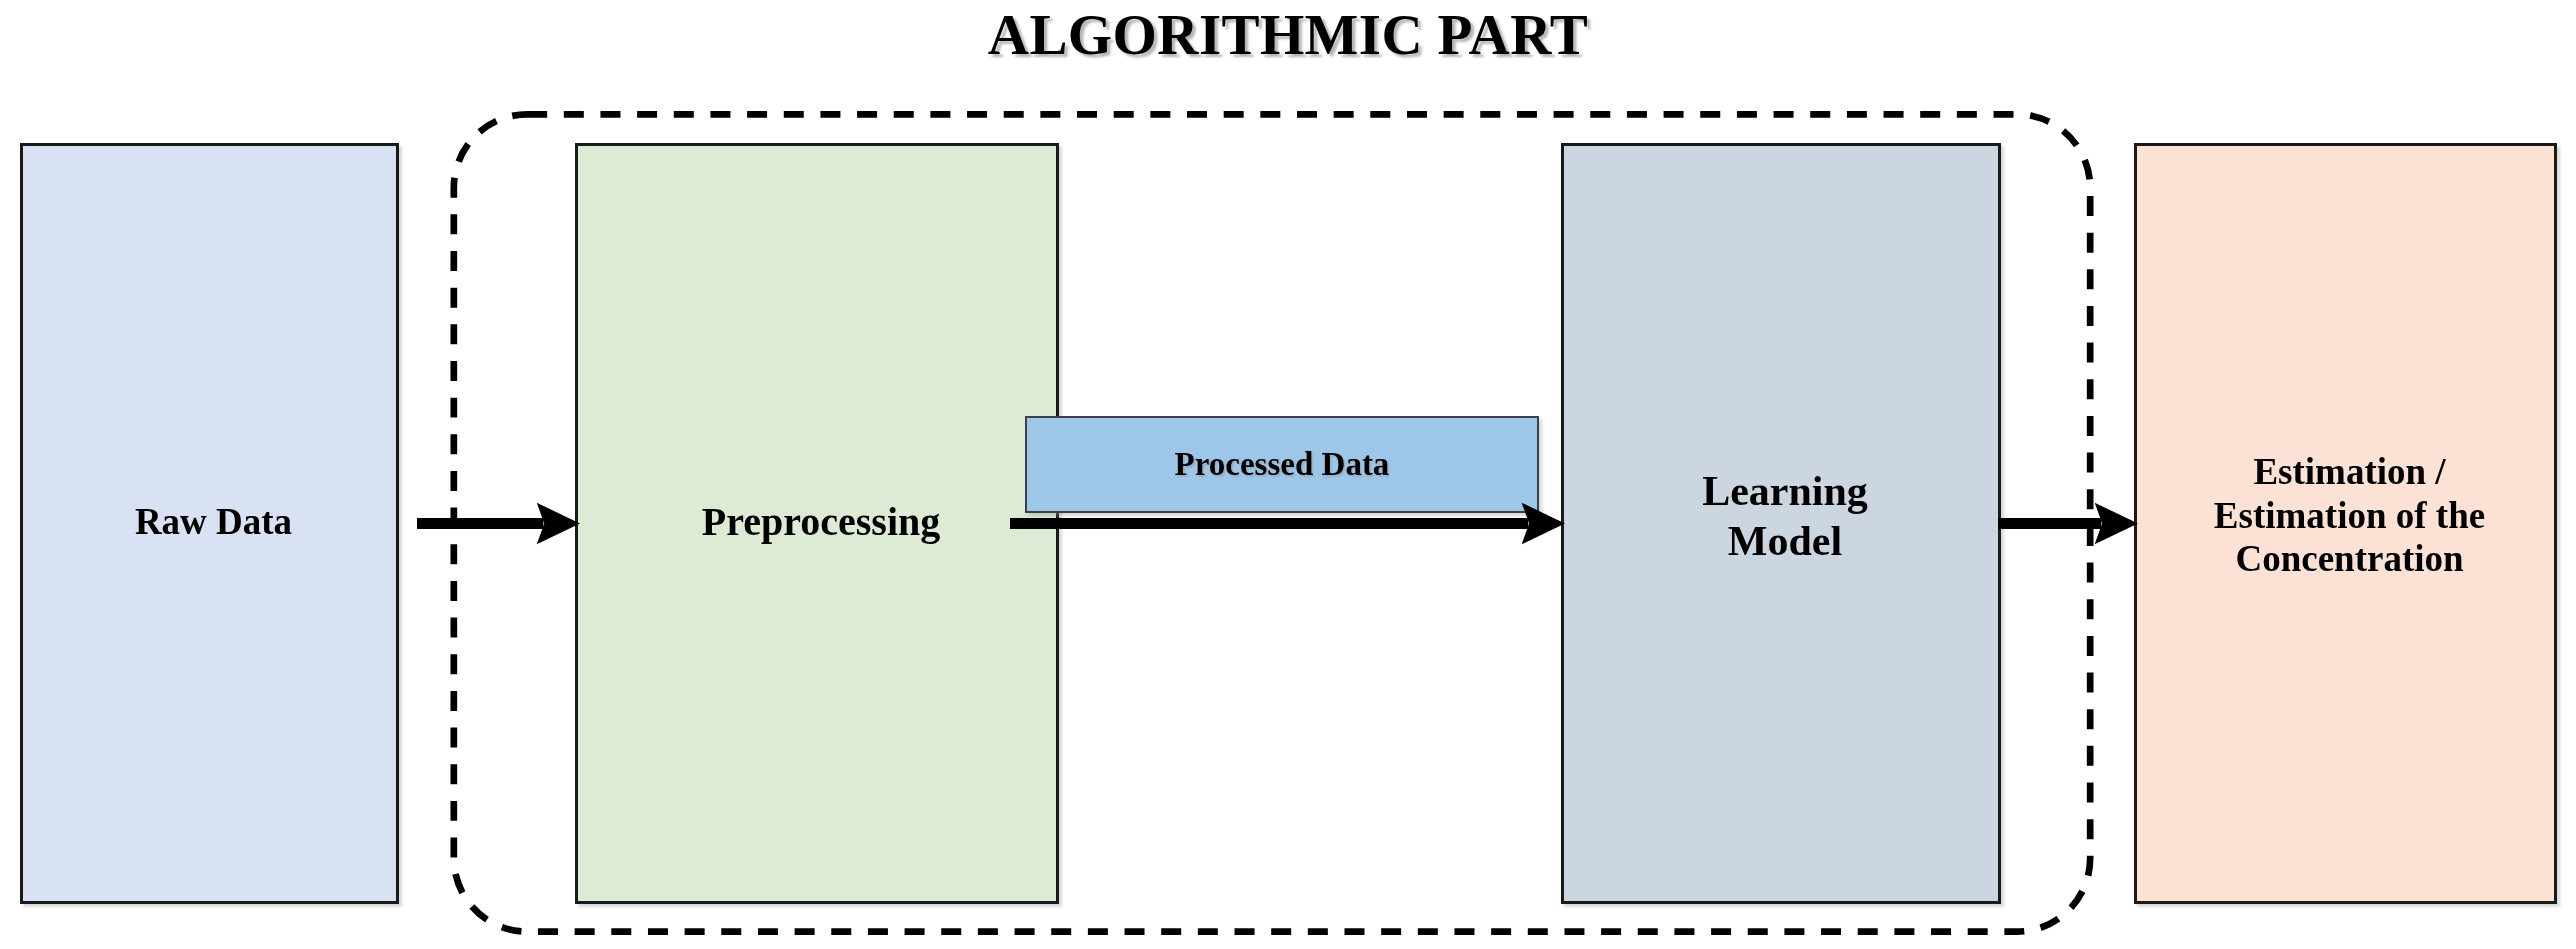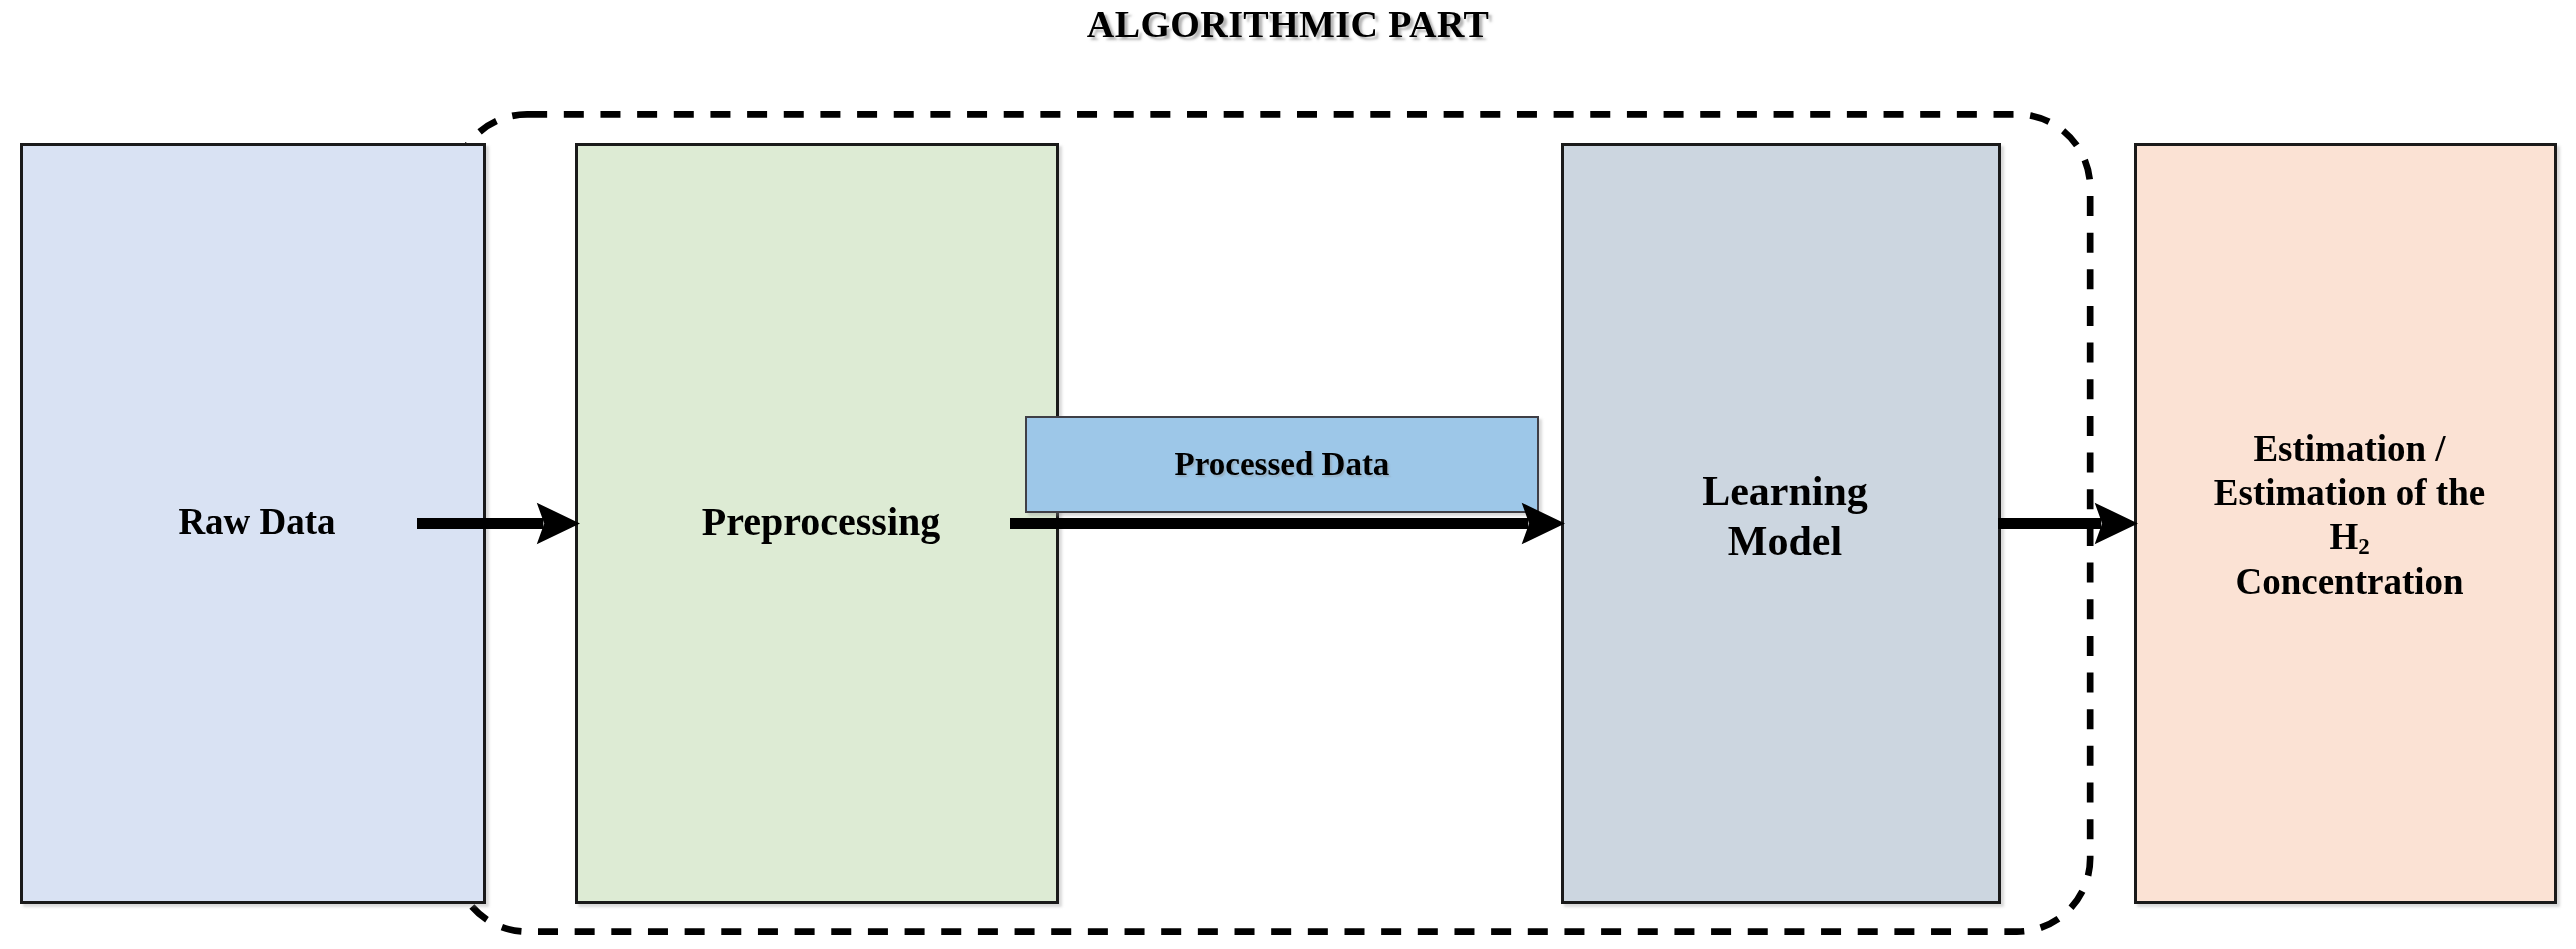--- a/index.html
+++ b/index.html
@@ -18,21 +18,21 @@
 
   
   .title {
     position: absolute;
     left: 0;
     top: 1.7px;
     width: 2576px;
     text-align: center;
     font-family: "Liberation Serif", "DejaVu Serif", serif;
     font-weight: bold;
-    font-size: 38px;
+    font-size: 57px;
     letter-spacing: 0.4px;
     color: #000000;
     text-shadow: 3.3px 3.3px 2.5px rgba(120,120,120,0.55);
     white-space: nowrap;
   }
 
   
   .group-dashed {
     position: absolute;
     left: 450px;
@@ -52,21 +52,21 @@
     justify-content: center;
     text-align: center;
     color: #000000;
     font-family: "Liberation Serif", "DejaVu Serif", serif;
     font-weight: bold;
     line-height: 1.18;
     box-shadow: 2.5px 2.5px 2.5px rgba(150,150,150,0.35);
   }
 
   .box-raw {
-    left: 20px;  top: 143px;  width: 466px;  height: 761px;
+    left: 20px;  top: 143px;  width: 379px;  height: 761px;
     background: #d9e2f3;
     font-size: 37px;
   }
   .box-pre {
     left: 575px; top: 143px;  width: 484px;  height: 761px;
     background: #ddebd4;
     font-size: 40px;
   }
   .box-model {
     left: 1561px; top: 143px; width: 440px;  height: 761px;
@@ -154,21 +154,20 @@
     <span class="box-label">
       <span class="ln">Learning</span>
       <span class="ln">Model</span>
     </span>
   </div>
 
   <div class="box box-est">
     <span class="box-label">
       <span class="ln">Estimation /</span>
       <span class="ln">Estimation of the</span>
-      <span class="ln"><span>H</span><sub>2</sub></span>
       <span class="ln">Concentration</span>
     </span>
   </div>
 
   <div class="arrow arrow-1">
     <svg width="163" height="47" viewBox="0 0 196 56" aria-hidden="true">
       <path d="M0,28 L152,28" stroke="#000000" stroke-width="13" fill="none"></path>
       <path d="M196,28 L144,3 L153,28 L144,53 Z" fill="#000000"></path>
     </svg>
   </div>

